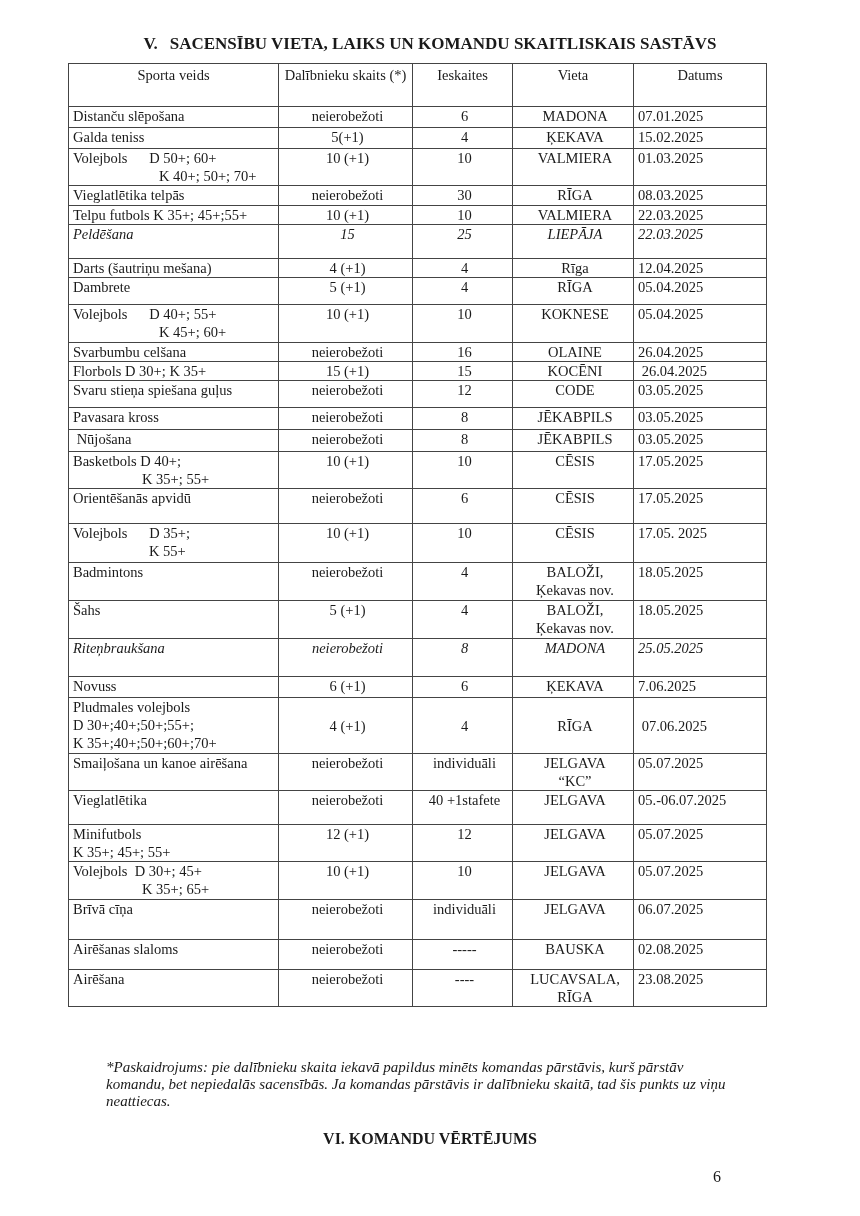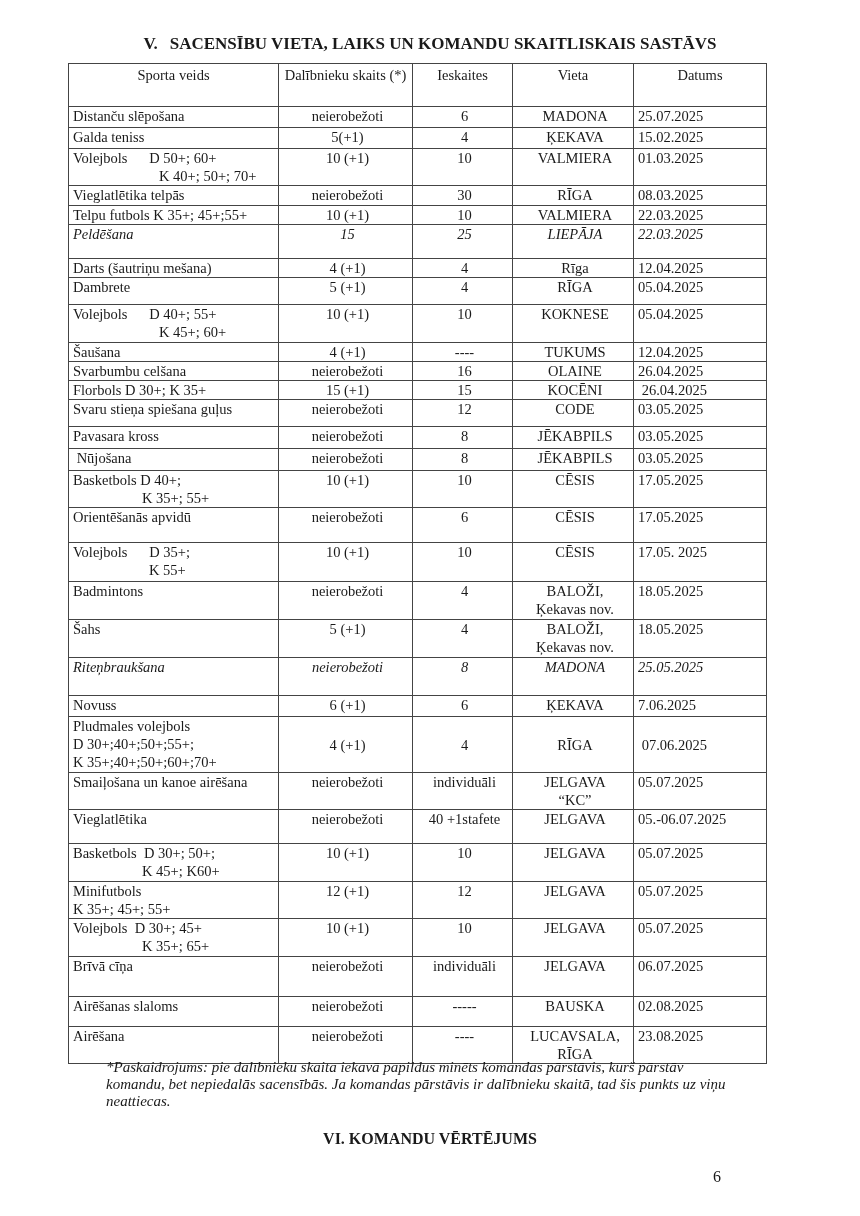--- a/index.html
+++ b/index.html
@@ -52,21 +52,21 @@
     </tr>
   </thead>
   <tbody id="tbody">
       <tr style="height: 21px;">
         <td style="white-space: pre;"><span class="sport-line2">Distanču slēpošana</span></td>
         <td class="ctr">neierobežoti</td>
         <td class="ctr">6</td>
         <td class="ctr">
           <span class="sport-line2">MADONA</span>
         </td>
-        <td class="date" style="white-space: pre;">25.07.2025</td>
+        <td class="date" style="white-space: pre;">07.01.2025</td>
       </tr>
       <tr style="height: 21px;">
         <td style="white-space: pre;"><span class="sport-line2">Galda teniss</span></td>
         <td class="ctr">5(+1)</td>
         <td class="ctr">4</td>
         <td class="ctr">
           <span class="sport-line2">ĶEKAVA</span>
         </td>
         <td class="date" style="white-space: pre;">15.02.2025</td>
       </tr>
@@ -125,29 +125,20 @@
         <td class="date" style="white-space: pre;">05.04.2025</td>
       </tr>
       <tr style="height: 38px;">
         <td style="white-space: pre;"><span class="sport-line2">Volejbols      D 40+; 55+</span><span class="sport-line2 indent-a">K 45+; 60+</span></td>
         <td class="ctr">10 (+1)</td>
         <td class="ctr">10</td>
         <td class="ctr">
           <span class="sport-line2">KOKNESE</span>
         </td>
         <td class="date" style="white-space: pre;">05.04.2025</td>
-      </tr>
-      <tr style="height: 19px;">
-        <td style="white-space: pre;"><span class="sport-line2">Šaušana</span></td>
-        <td class="ctr">4 (+1)</td>
-        <td class="ctr">----</td>
-        <td class="ctr">
-          <span class="sport-line2">TUKUMS</span>
-        </td>
-        <td class="date" style="white-space: pre;">12.04.2025</td>
       </tr>
       <tr style="height: 19px;">
         <td style="white-space: pre;"><span class="sport-line2">Svarbumbu celšana</span></td>
         <td class="ctr">neierobežoti</td>
         <td class="ctr">16</td>
         <td class="ctr">
           <span class="sport-line2">OLAINE</span>
         </td>
         <td class="date" style="white-space: pre;">26.04.2025</td>
       </tr>
@@ -273,29 +264,20 @@
       </tr>
       <tr style="height: 34px;">
         <td style="white-space: pre;"><span class="sport-line2">Vieglatlētika</span></td>
         <td class="ctr">neierobežoti</td>
         <td class="ctr">40 +1stafete</td>
         <td class="ctr">
           <span class="sport-line2">JELGAVA</span>
         </td>
         <td class="date" style="white-space: pre;">05.-06.07.2025</td>
       </tr>
-      <tr style="height: 38px;">
-        <td style="white-space: pre;"><span class="sport-line2">Basketbols  D 30+; 50+;</span><span class="sport-line2 indent-b">K 45+; K60+</span></td>
-        <td class="ctr">10 (+1)</td>
-        <td class="ctr">10</td>
-        <td class="ctr">
-          <span class="sport-line2">JELGAVA</span>
-        </td>
-        <td class="date" style="white-space: pre;">05.07.2025</td>
-      </tr>
       <tr style="height: 36px;">
         <td style="white-space: pre;"><span class="sport-line2">Minifutbols</span><span class="sport-line2">K 35+; 45+; 55+</span></td>
         <td class="ctr">12 (+1)</td>
         <td class="ctr">12</td>
         <td class="ctr">
           <span class="sport-line2">JELGAVA</span>
         </td>
         <td class="date" style="white-space: pre;">05.07.2025</td>
       </tr>
       <tr style="height: 38px;">

